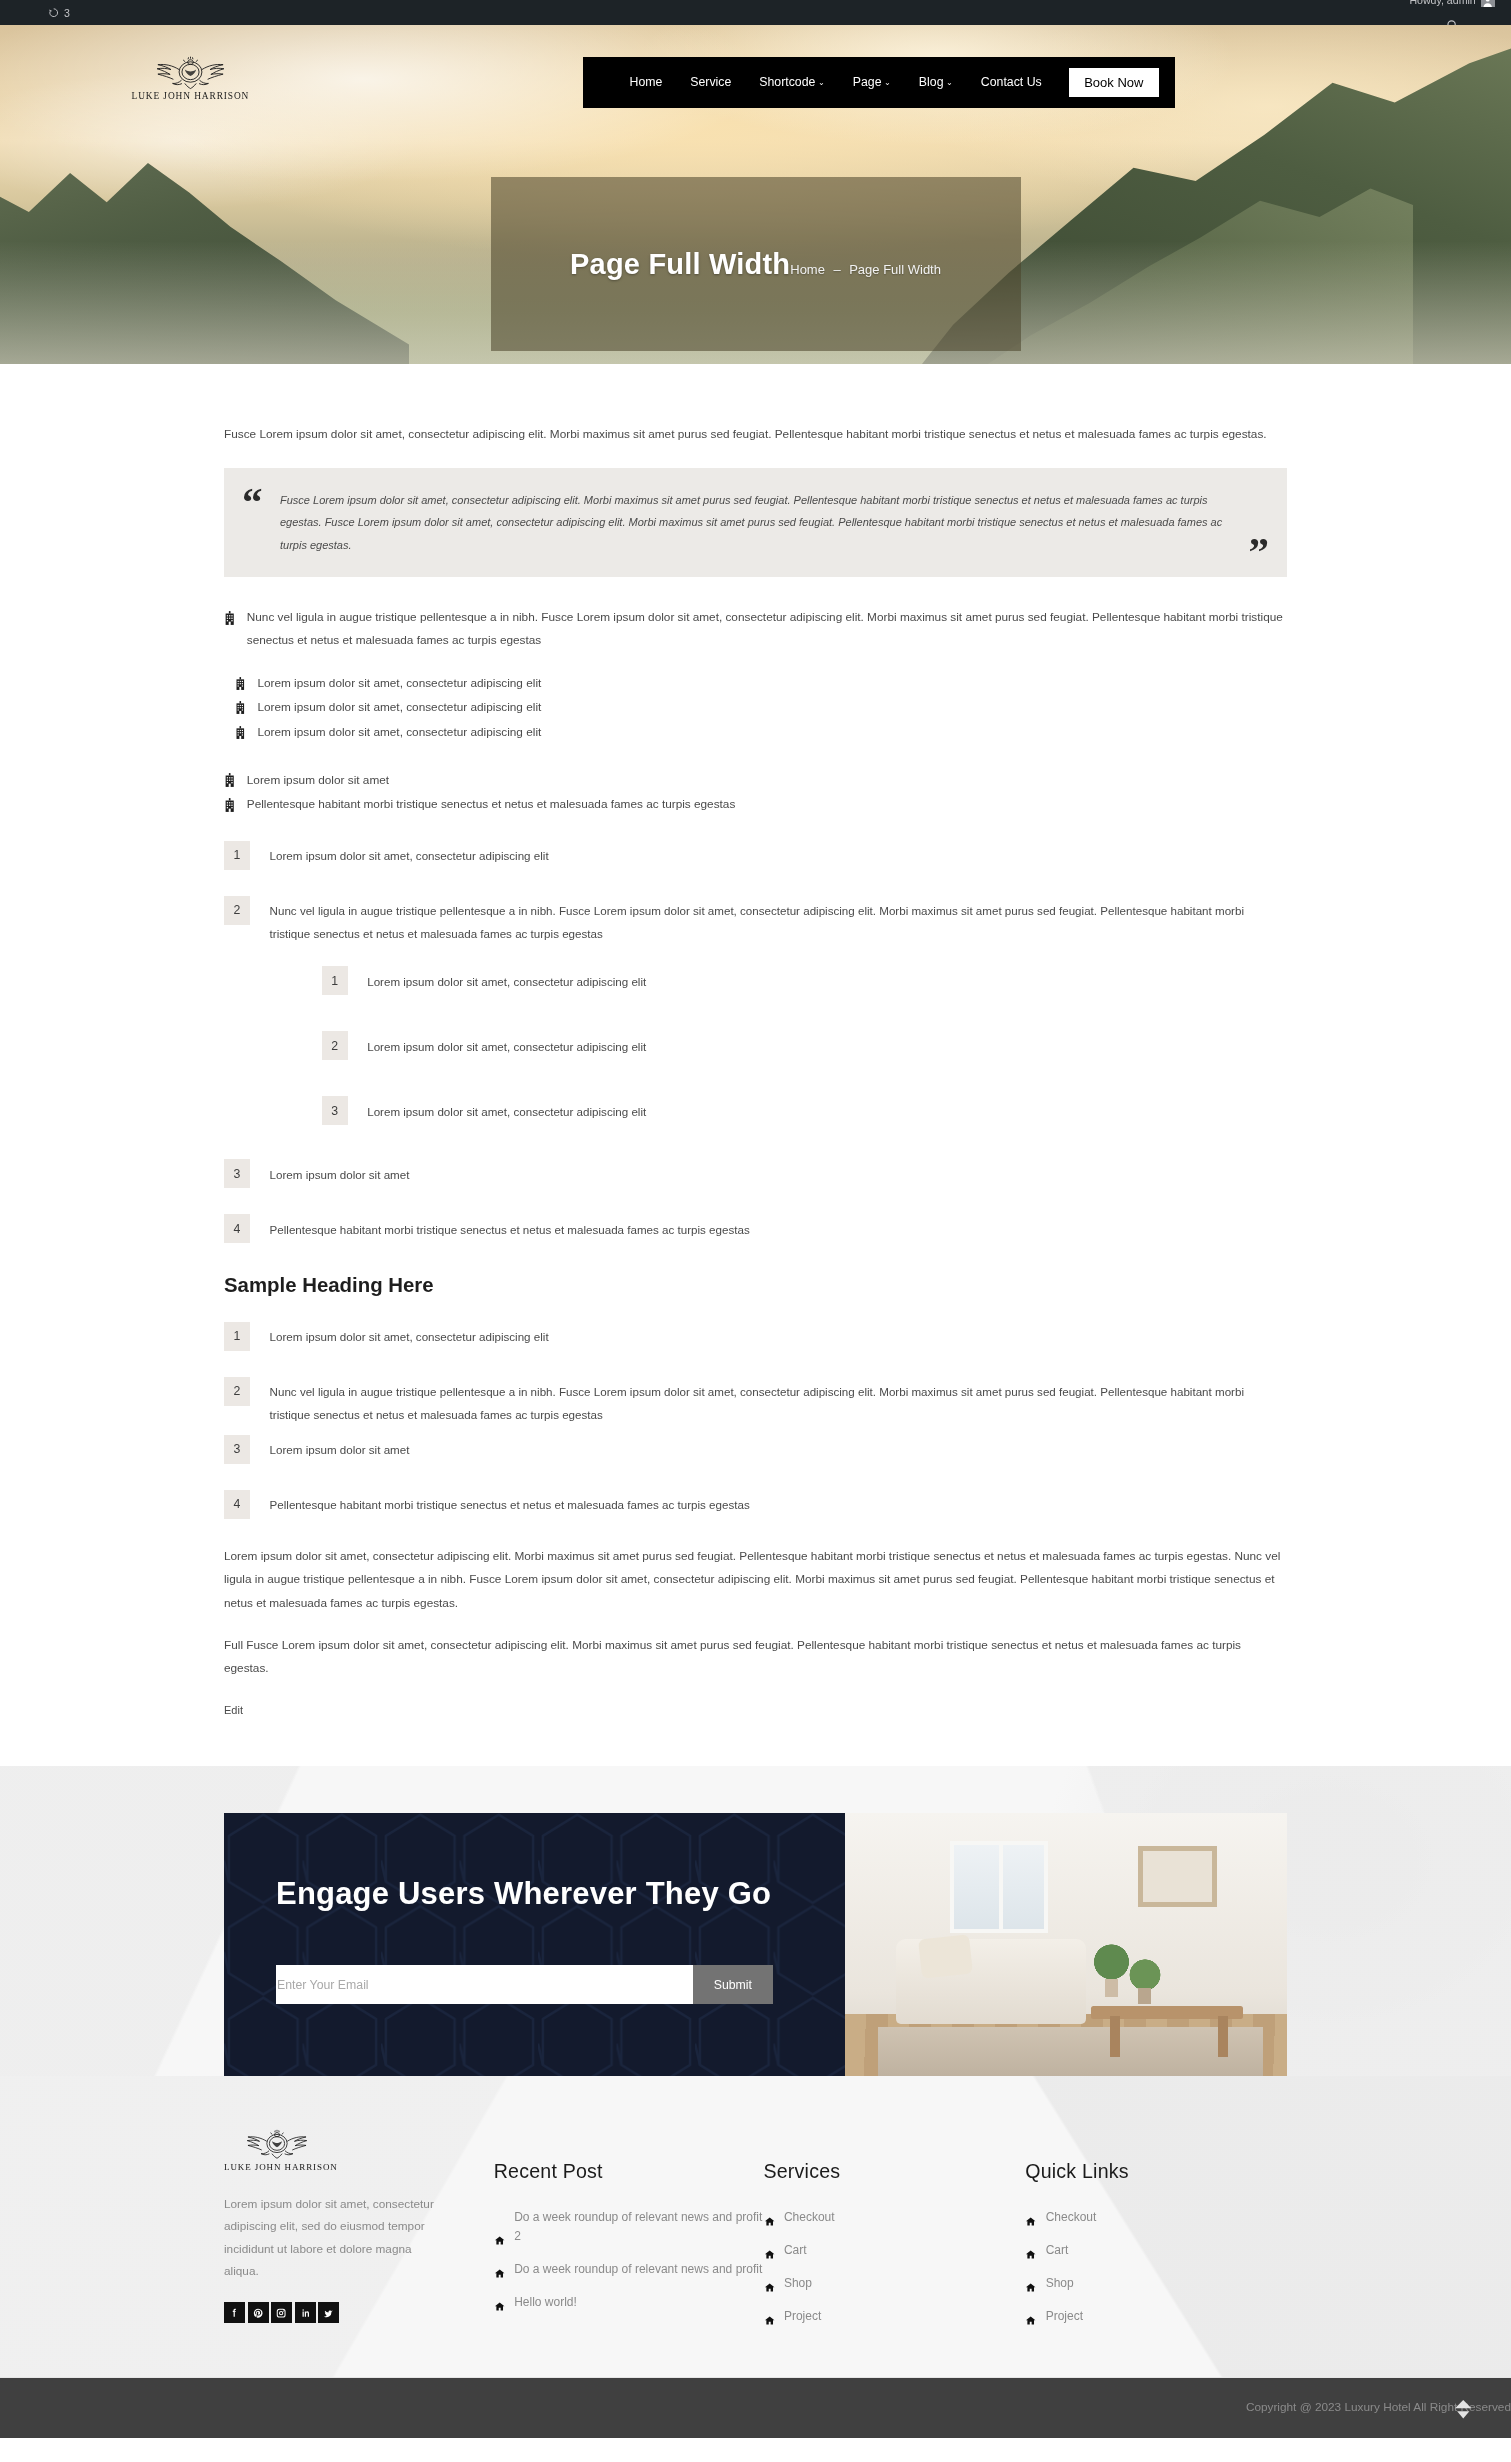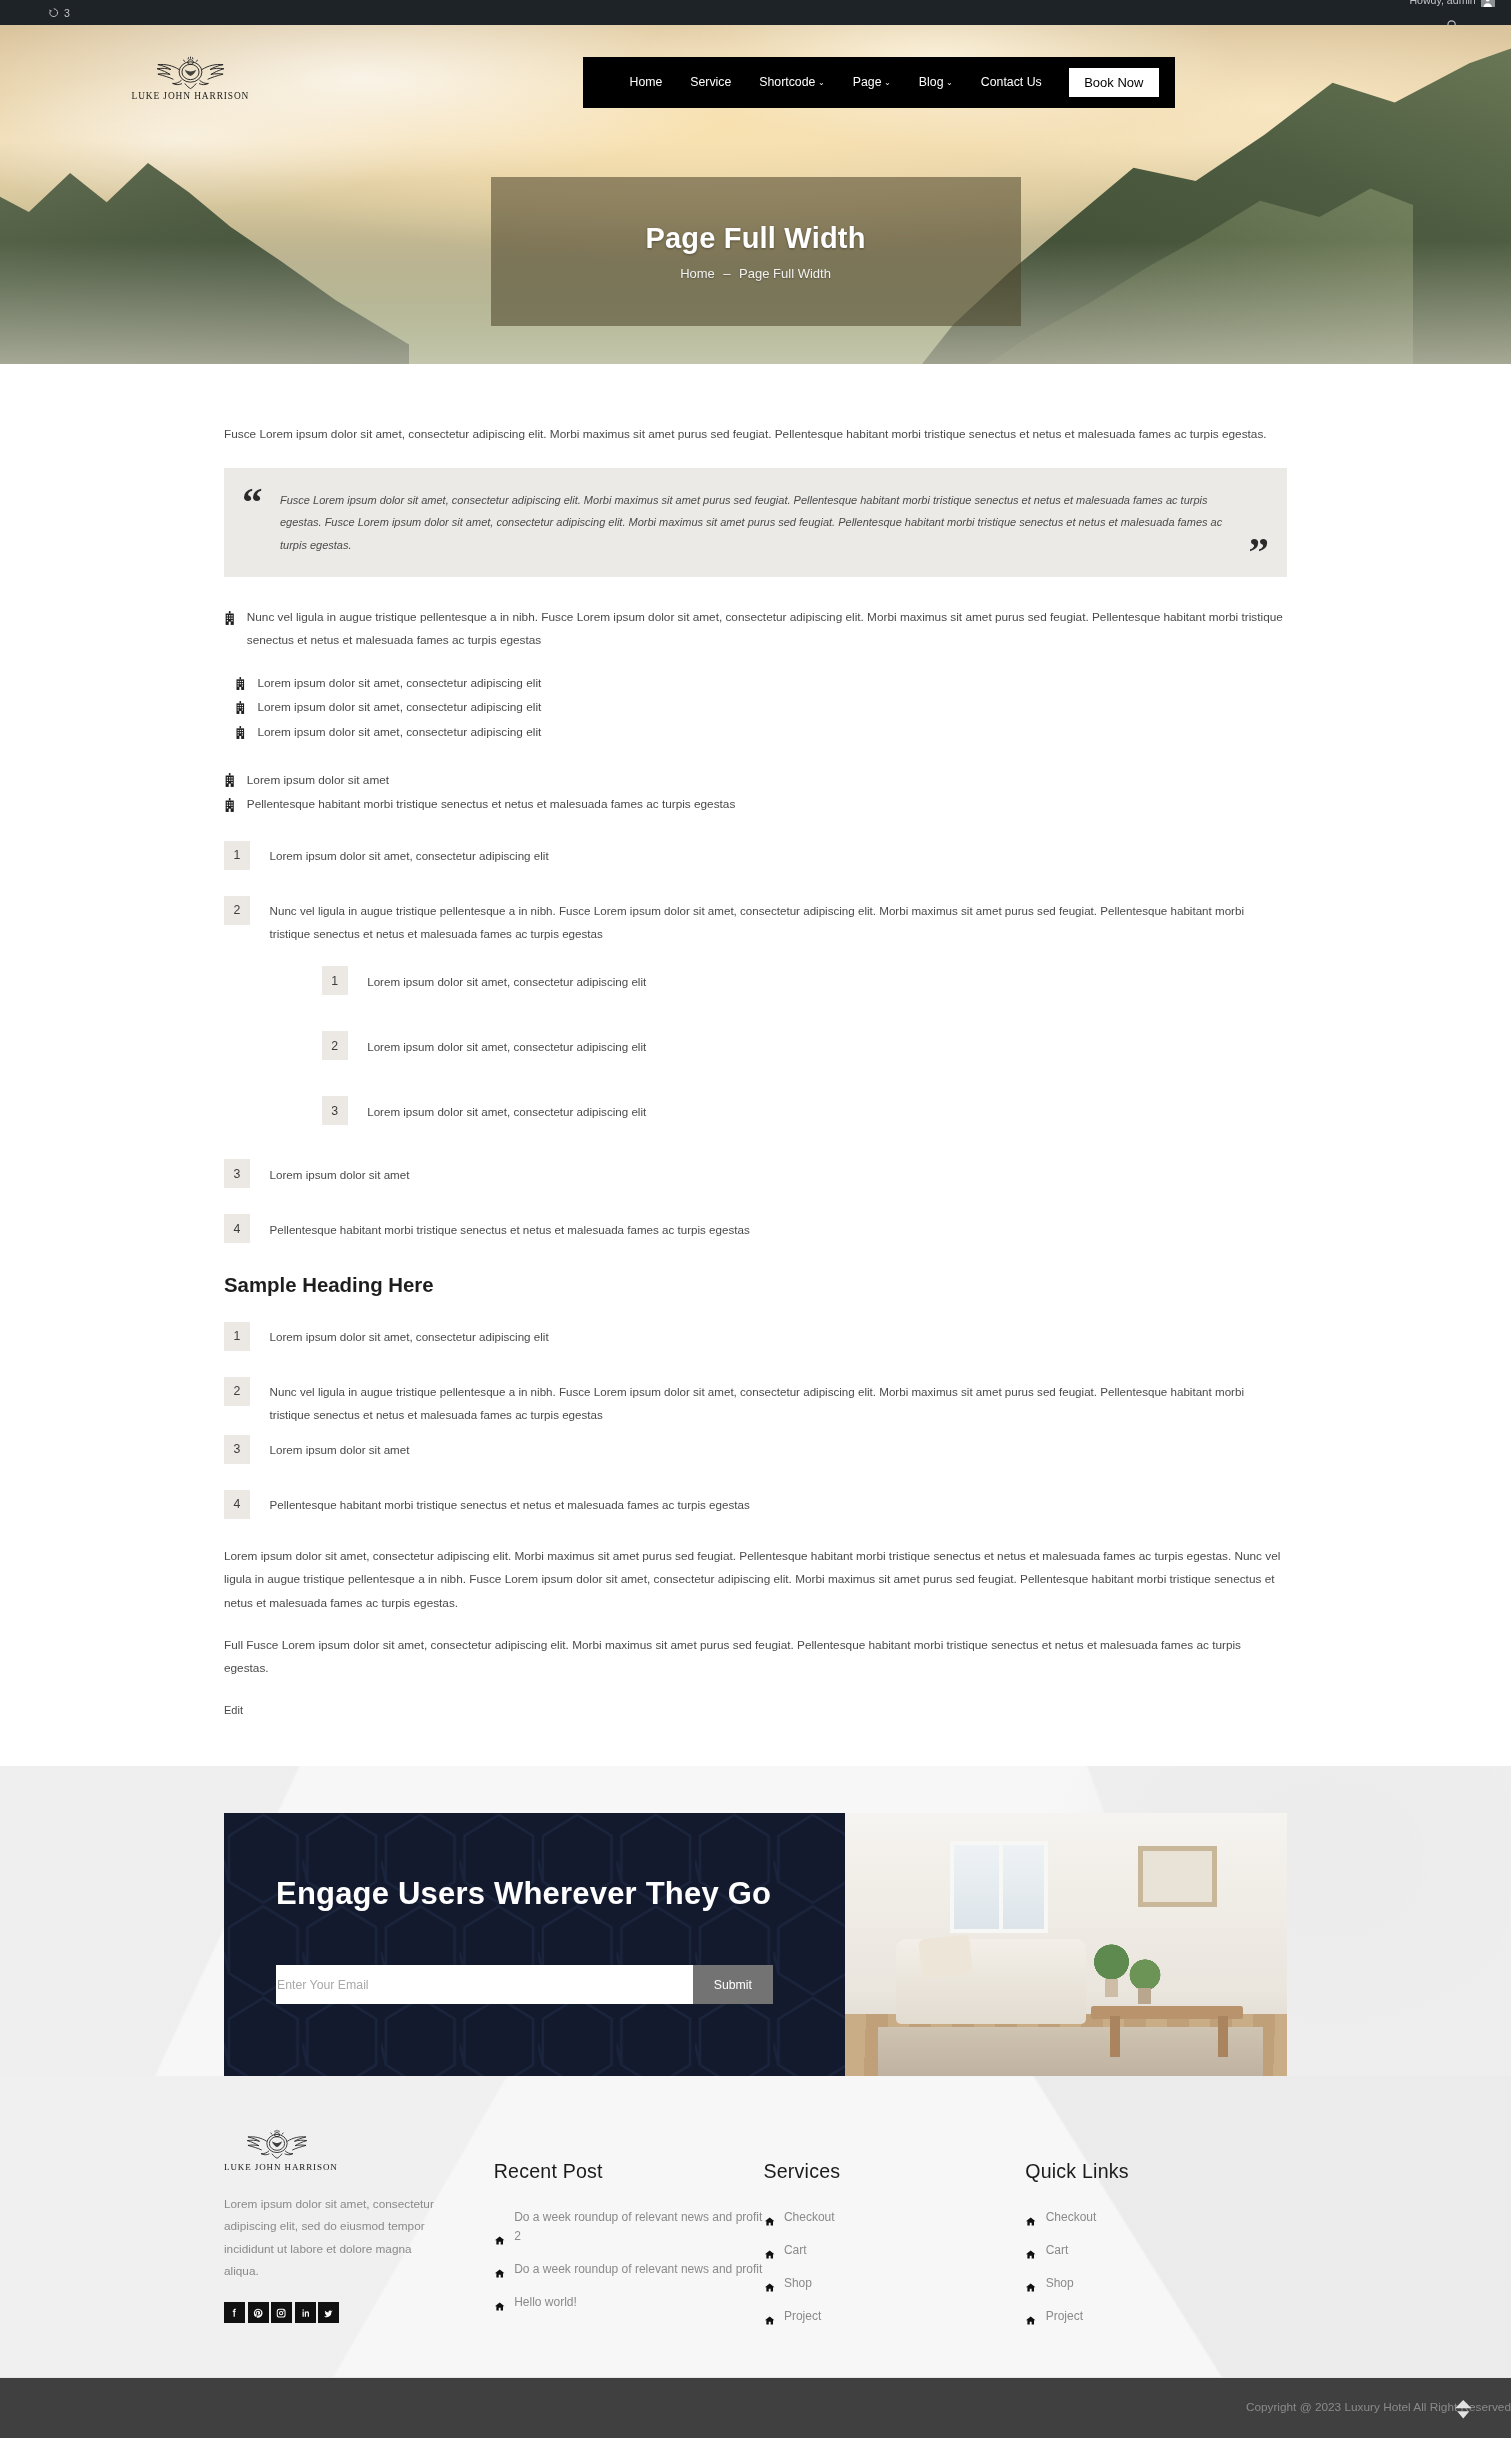--- a/index.html
+++ b/index.html
@@ -147,24 +147,24 @@
     white-space: nowrap;
   }
 
   
   .title-box {
     position: absolute;
     left: 50%;
     transform: translateX(-50%);
     top: 152px;
     width: 530px;
-    height: 149px;
+    height: 174px;
     background: rgba(72,65,40,.55);
     display: flex;
-    flex-direction: column;
+    flex-direction: row;
     align-items: center;
     justify-content: center;
     z-index: 4;
   }
   .title-box h1 {
     font-size: 29px;
     color: #fff;
     font-weight: bold;
     letter-spacing: 0.2px;
     text-shadow: 0 0.8px 2.5px rgba(0,0,0,.35);

